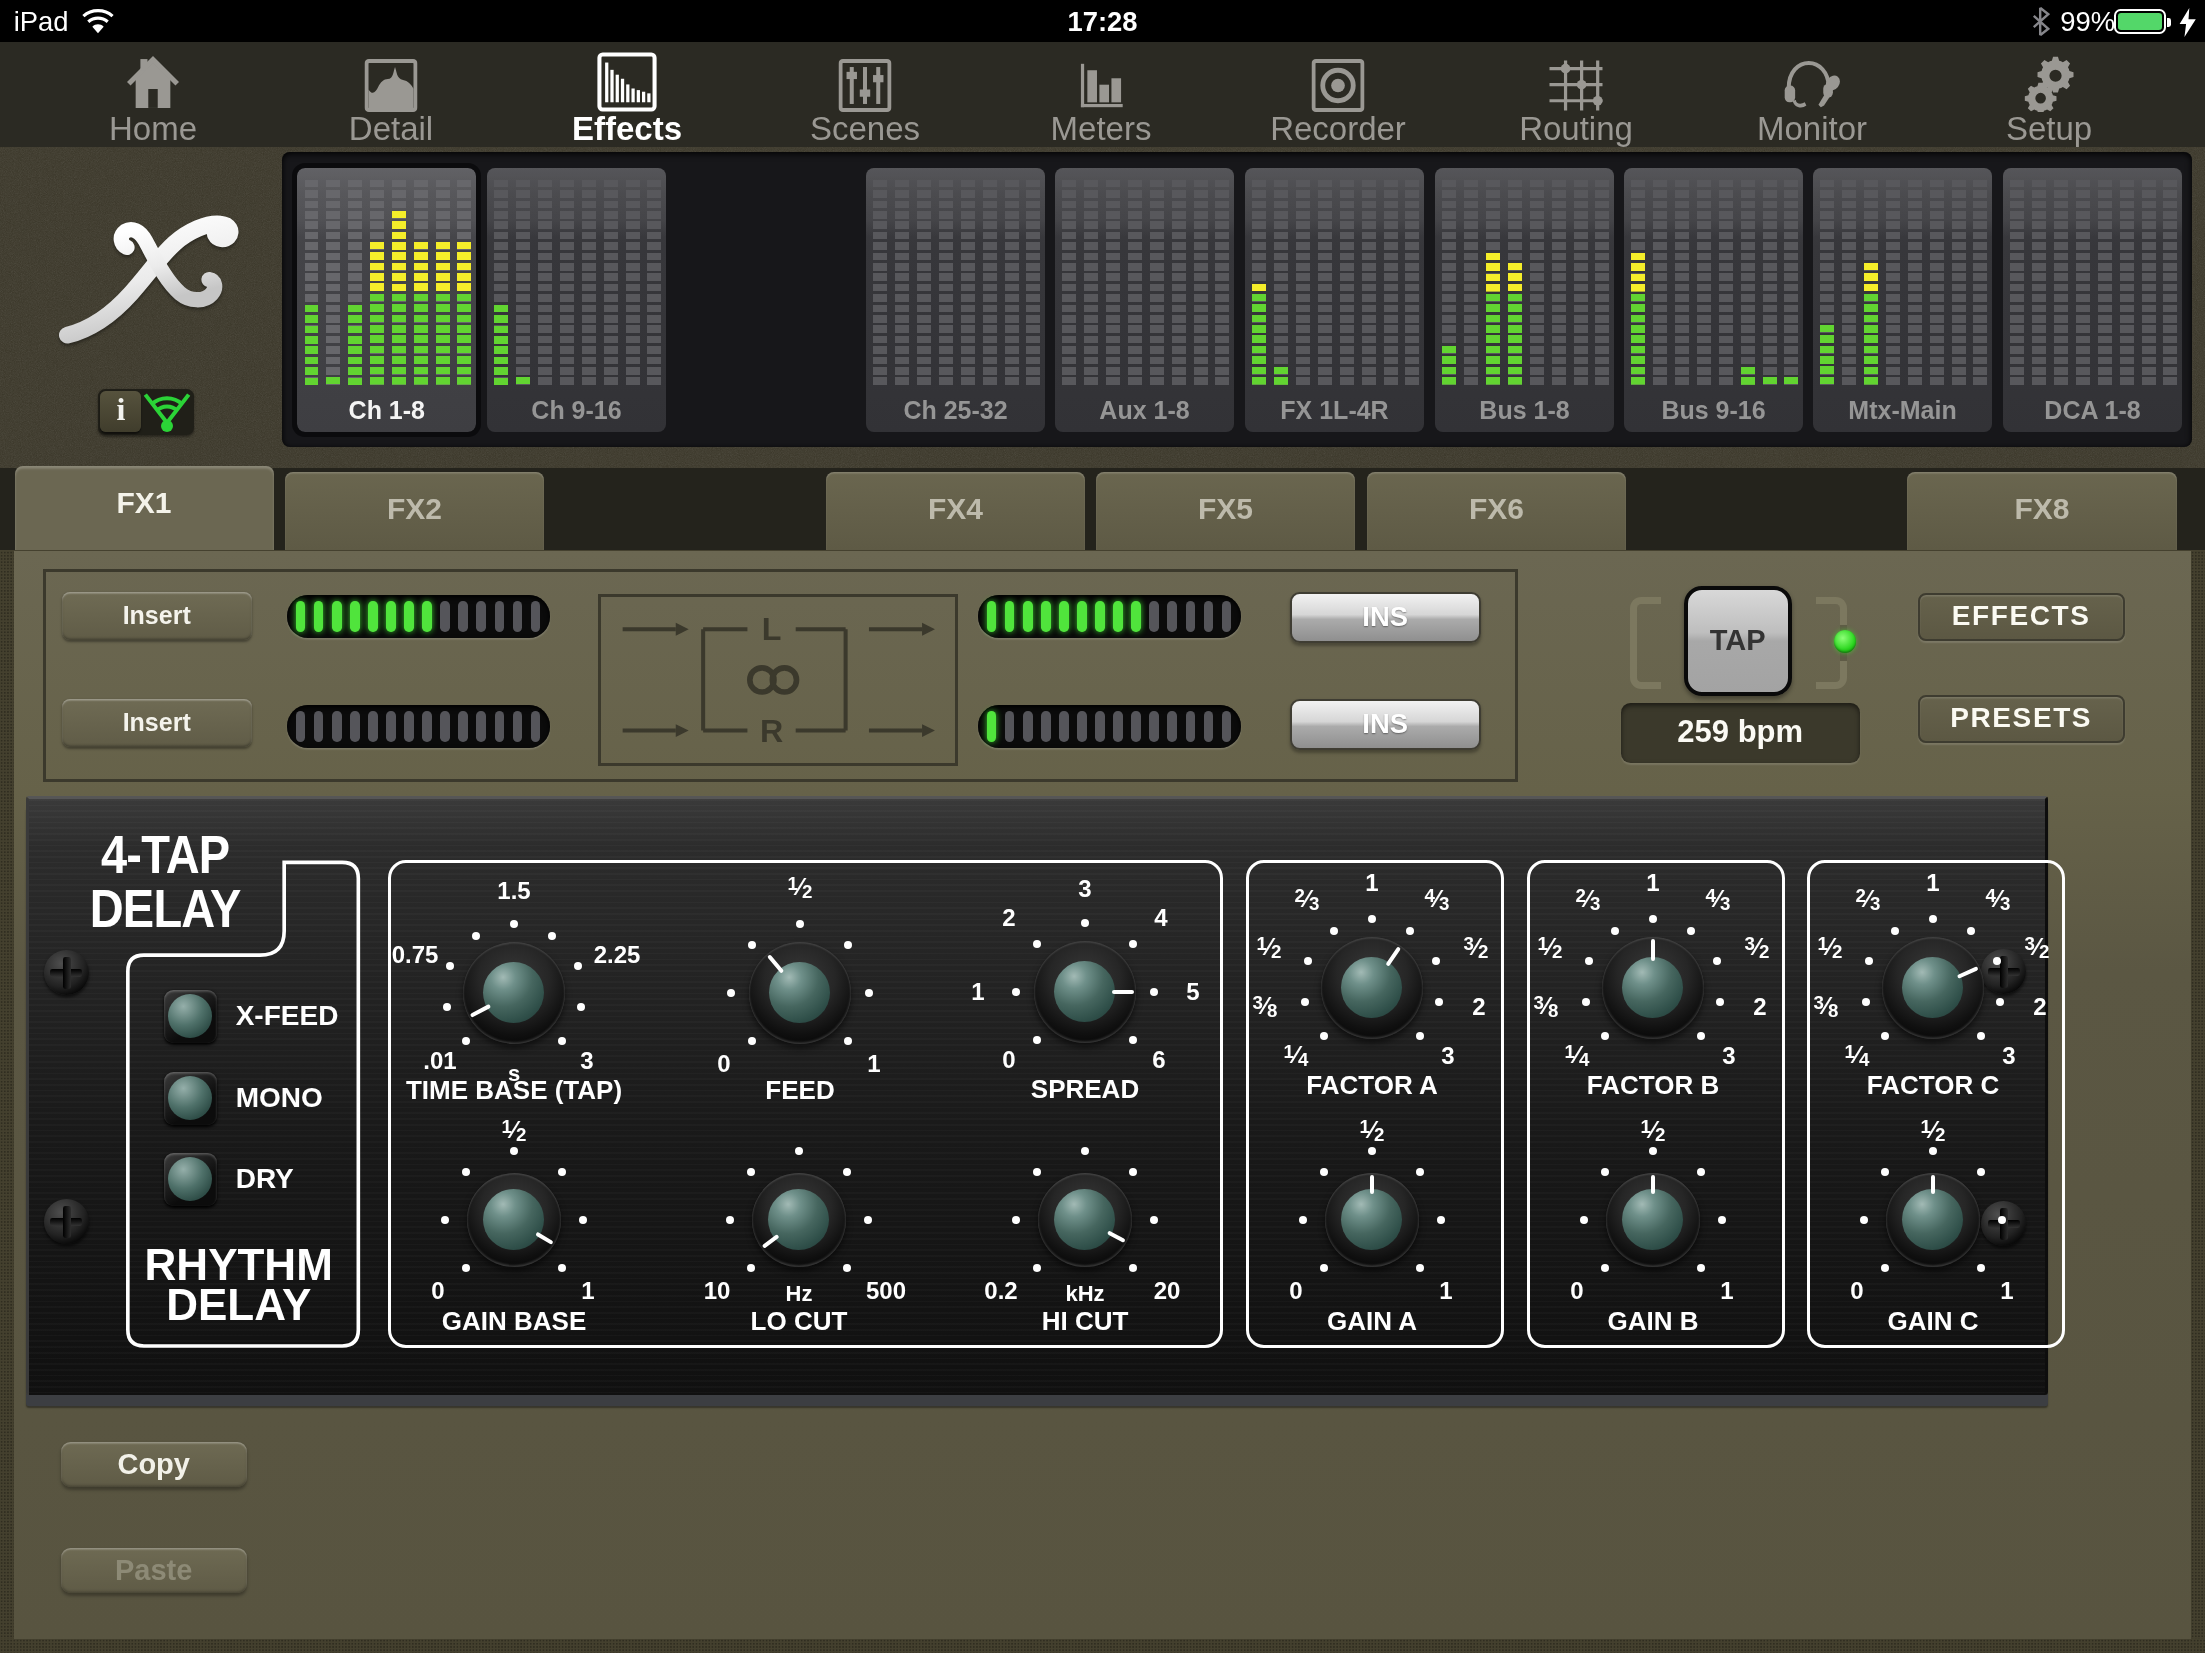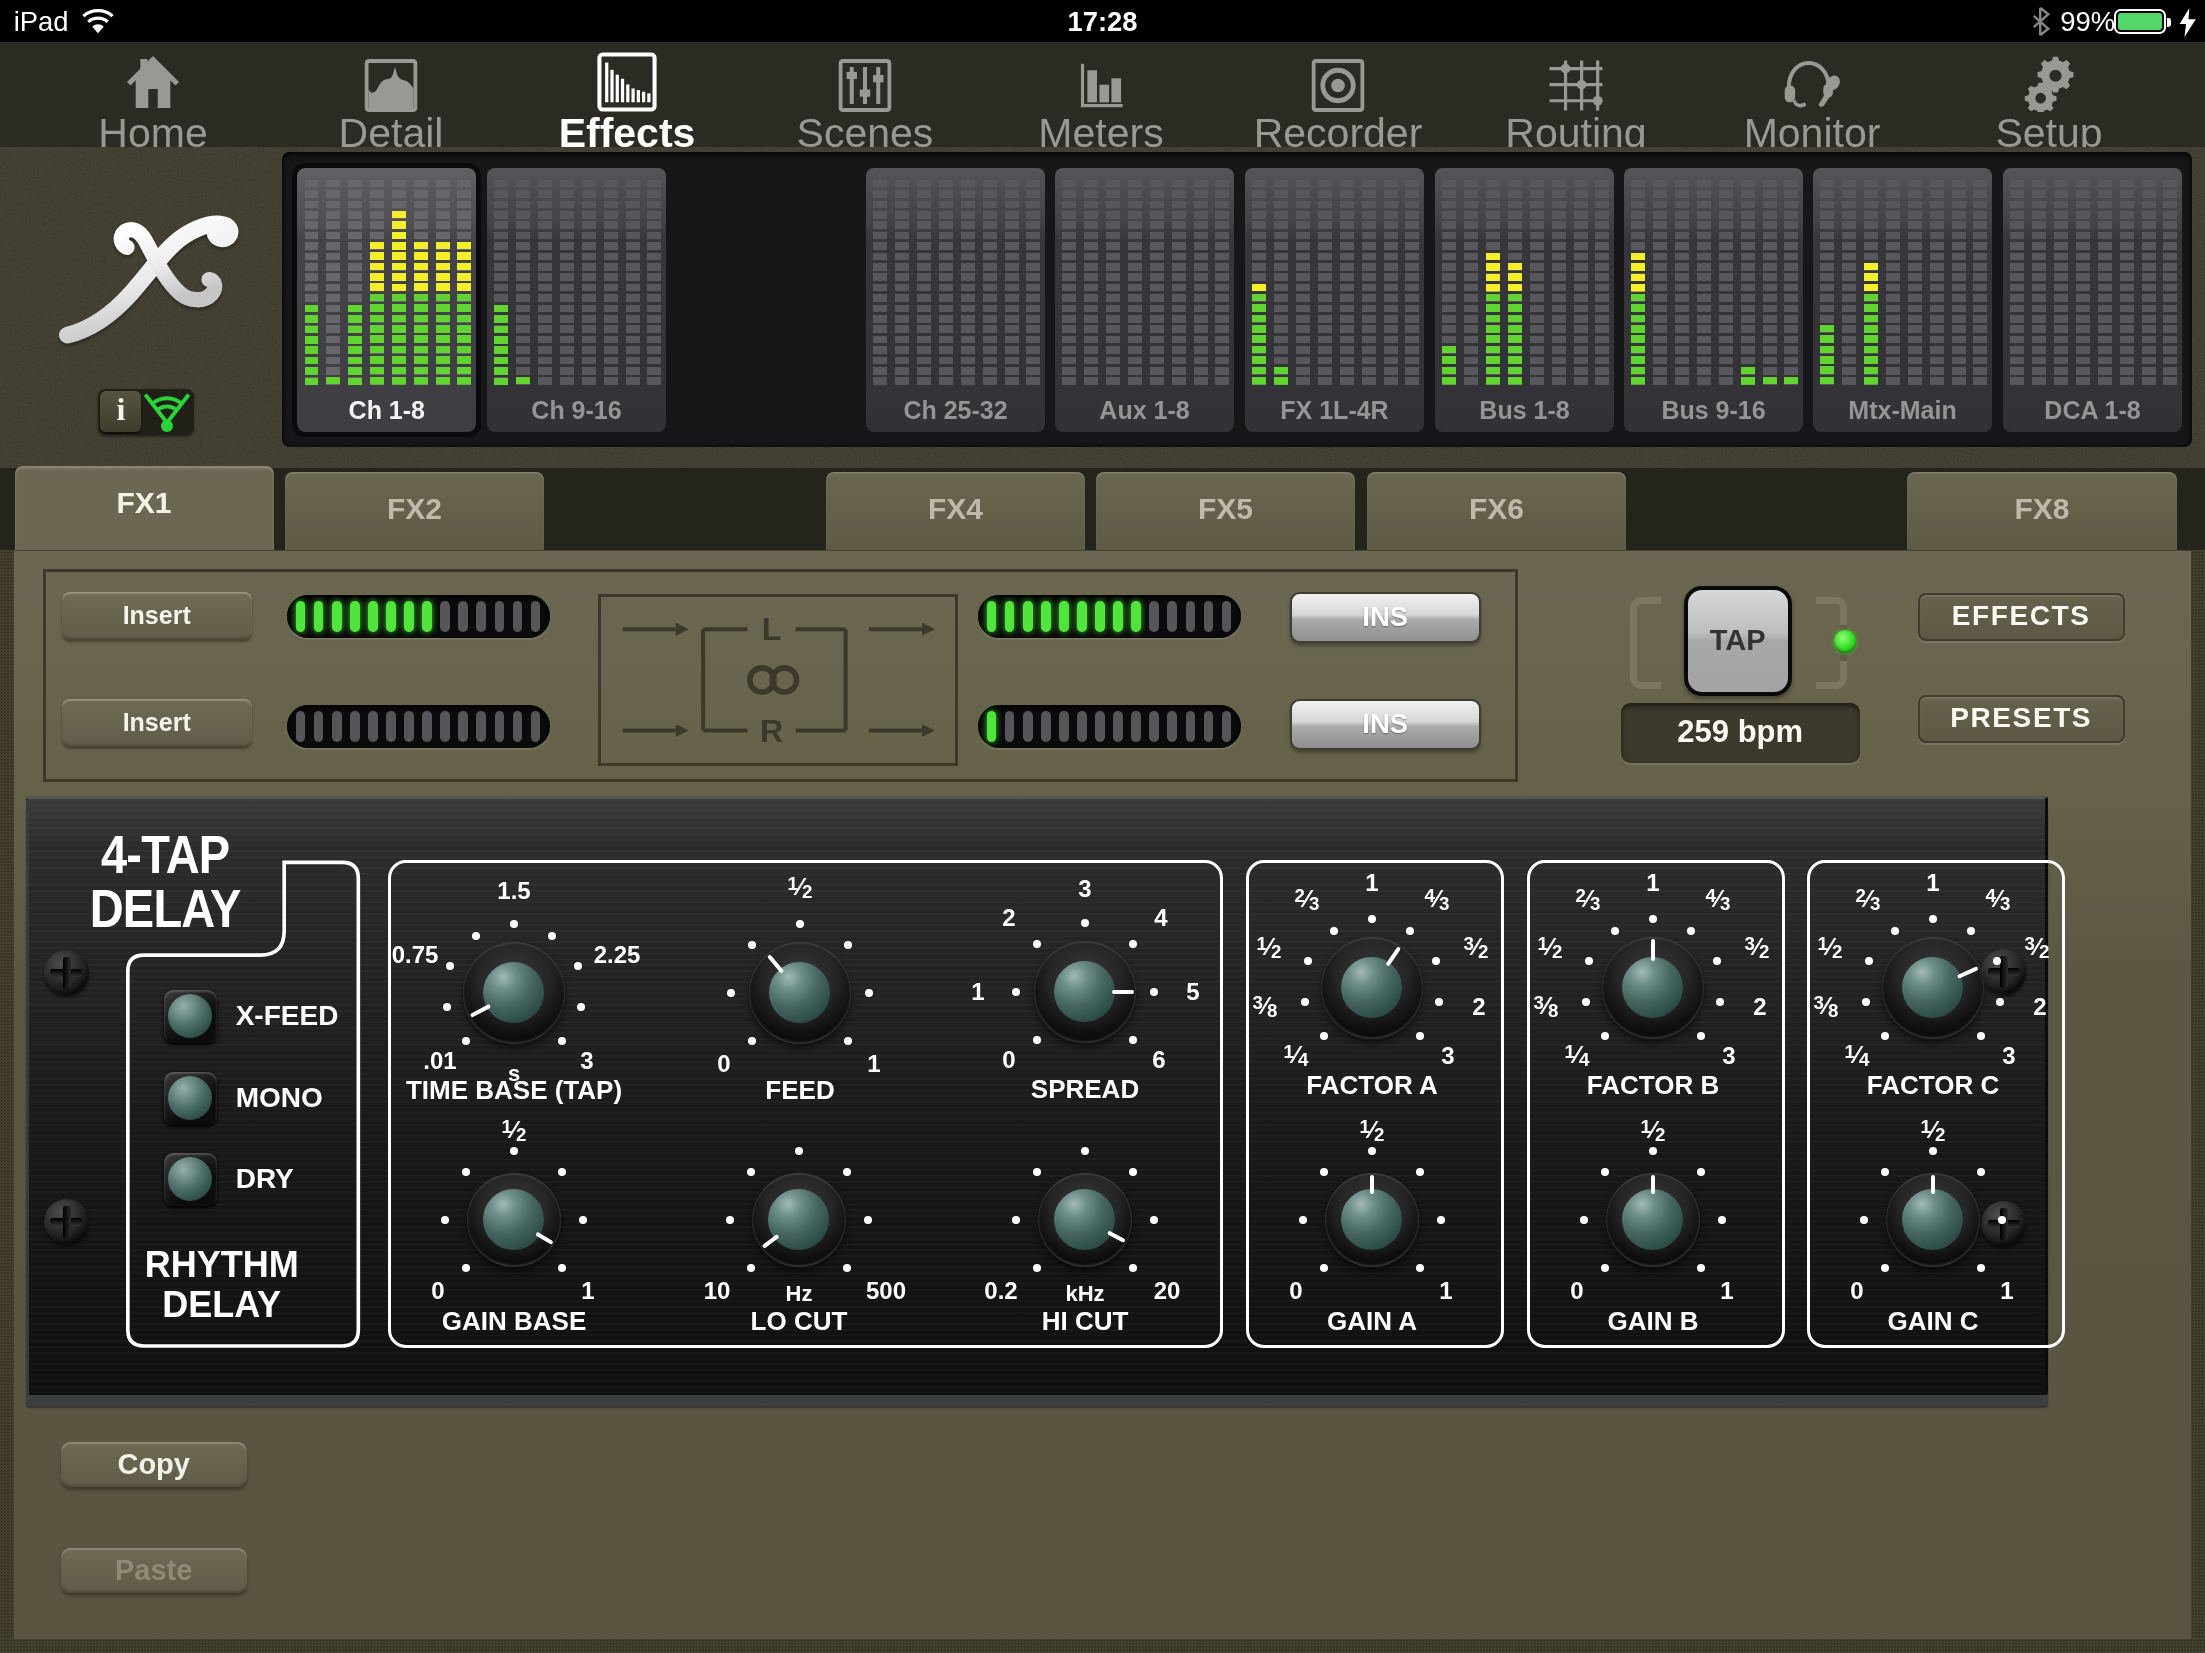--- a/index.html
+++ b/index.html
@@ -11,21 +11,21 @@
 #pct {right:90px;top:5.7px}
 #wifi1 {position:absolute;left:81px;top:8px}
 
 #batt {position:absolute;right:39px;top:9px;width:52px;height:25px;border:2px solid #fff;border-radius:6.5px;background:#000}
 #batt i {position:absolute;left:1.6px;top:1.6px;bottom:1.6px;width:44px;background:#53d769;border-radius:3.2px}
 #batt b {position:absolute;right:-7.3px;top:6.5px;width:4.8px;height:9px;background:#fff;border-radius:0 2.4px 2.4px 0}
 
 #nav {position:absolute;left:0;top:42px;width:100%;height:105px;background:#2b2a23}
 .nitem {position:absolute;top:0;width:0;text-align:center}
 .nicon {position:absolute;left:0;top:6.5px;transform:translateX(-50%);height:63px;display:flex;align-items:flex-end}
-.nlab {position:absolute;left:0;top:68px;transform:translateX(-50%);font-size:41px;color:#9a9893;white-space:nowrap}
+.nlab {position:absolute;left:0;top:68px;transform:translateX(-50%);font-size:33px;color:#9a9893;white-space:nowrap}
 .nitem.sel .nlab {color:#fff;font-weight:600}
 #bridge {position:absolute;left:0;top:147px;width:100%;height:321px;background:#3a3628}
 .noise {position:absolute;left:0;top:0;pointer-events:none}
 #xlogo {position:absolute;left:56px;top:61px}
 #ibtn {position:absolute;left:98px;top:242px;width:96px;height:46px;background:#201f18;border-radius:7.3px;box-shadow:0 1.6px 2.4px rgba(0,0,0,.4)}
 #ibtn .i {position:absolute;left:2.4px;top:2.4px;width:41px;height:41px;background:linear-gradient(#56523d,#403d2c);border-radius:5.7px;color:#f2f2ee;font-family:"Liberation Serif",serif;font-weight:bold;font-size:32px;text-align:center;line-height:37px;box-shadow:0 1.6px 1.6px rgba(0,0,0,.5)}
 #ibtn .w {position:absolute;right:0.8px;top:0px}
 #mstrip {position:absolute;left:282px;top:4.8px;right:13px;height:295px;background:#17171a;border-radius:8px;box-shadow:inset 0 1.6px 6.5px #000}
 .mgroup {position:absolute;top:16px;width:179px;height:264px;border-radius:8px;background:linear-gradient(#454549,#3d3d41 10%,#37373b 30%,#323236);overflow:hidden}
 .mgroup:before {content:"";position:absolute;left:0;top:0;right:0;height:69px;background:linear-gradient(rgba(255,255,255,.09),rgba(255,255,255,.055) 75%,rgba(255,255,255,0))}
@@ -423,21 +423,21 @@
     <div class="sbtn" style="top:144px">PRESETS</div>
     <div id="panel">
       <div class="screw" style="left:15.3px;top:151px"></div>
       <div class="screw" style="left:15.3px;top:400px"></div>
       <div class="screw" style="right:18.6px;top:150px"></div>
       <div class="screw" style="right:18.6px;top:402px"></div>
       <svg class="abs" style="left:94px;top:58px" width="245" height="496" viewBox="0 0 304 614">
         <path d="M200 6 H272 Q292 6 292 26 V586 Q292 606 272 606 H26 Q6 606 6 586 V141 Q6 121 26 121 H170 Q200 121 200 91 Z" fill="none" stroke="#fff" stroke-width="4.5"></path>
       </svg>
       <div class="ptitle" style="left:56px;top:29px;width:161px">4-TAP<br>DELAY</div>
-      <div class="ptitle" style="left:76px;top:446px;width:234px;font-size:36px;line-height:40px;letter-spacing:0;transform:none">RHYTHM<br>DELAY</div>
+      <div class="ptitle" style="left:93px;top:446px;width:234px;font-size:44px;line-height:40px;letter-spacing:0;transform:none">RHYTHM<br>DELAY</div>
       <div class="tbtn" style="top:191px"></div>
         <span class="tlab" style="top:201px">X-FEED</span>
       <div class="tbtn" style="top:273px"></div>
         <span class="tlab" style="top:283px">MONO</span>
       <div class="tbtn" style="top:354px"></div>
         <span class="tlab" style="top:364px">DRY</span>
       <div class="wbox" style="left:359px;width:835px"></div>
       <div class="wbox" style="left:1217px;width:258px"></div>
       <div class="wbox" style="left:1498px;width:258px"></div>
       <div class="wbox" style="left:1778px;width:258px"></div>

